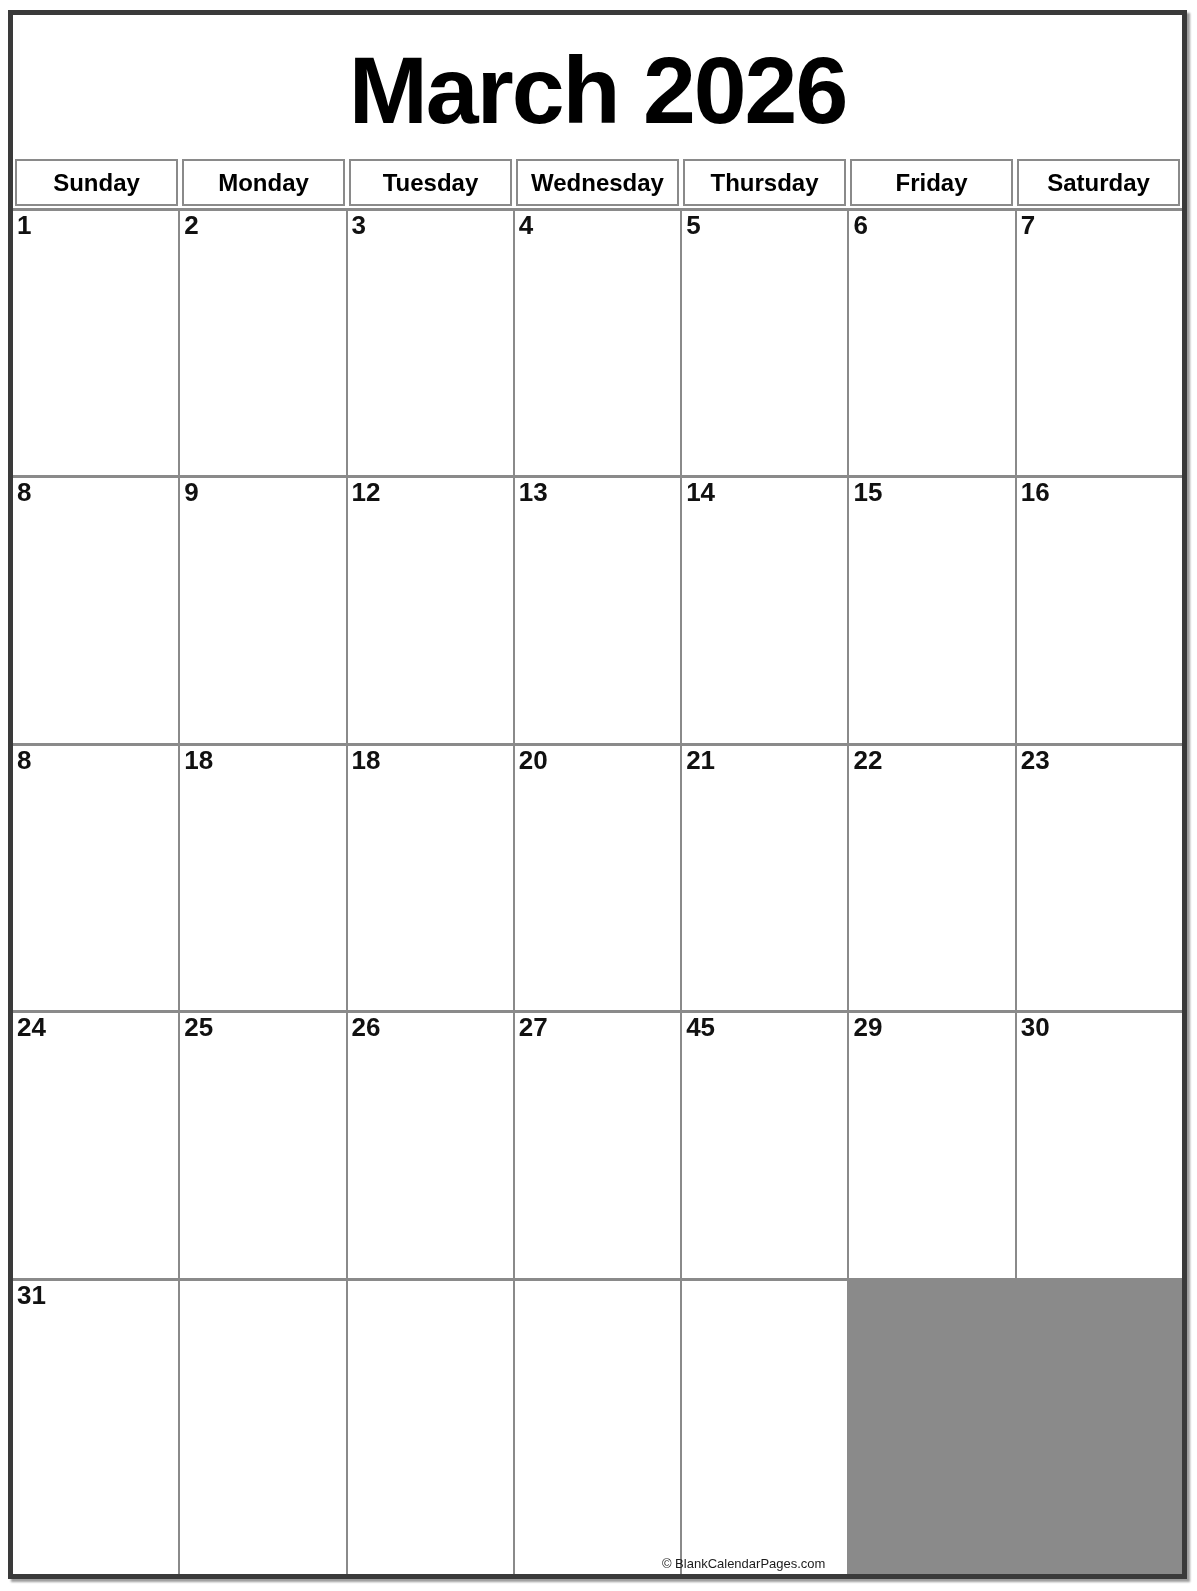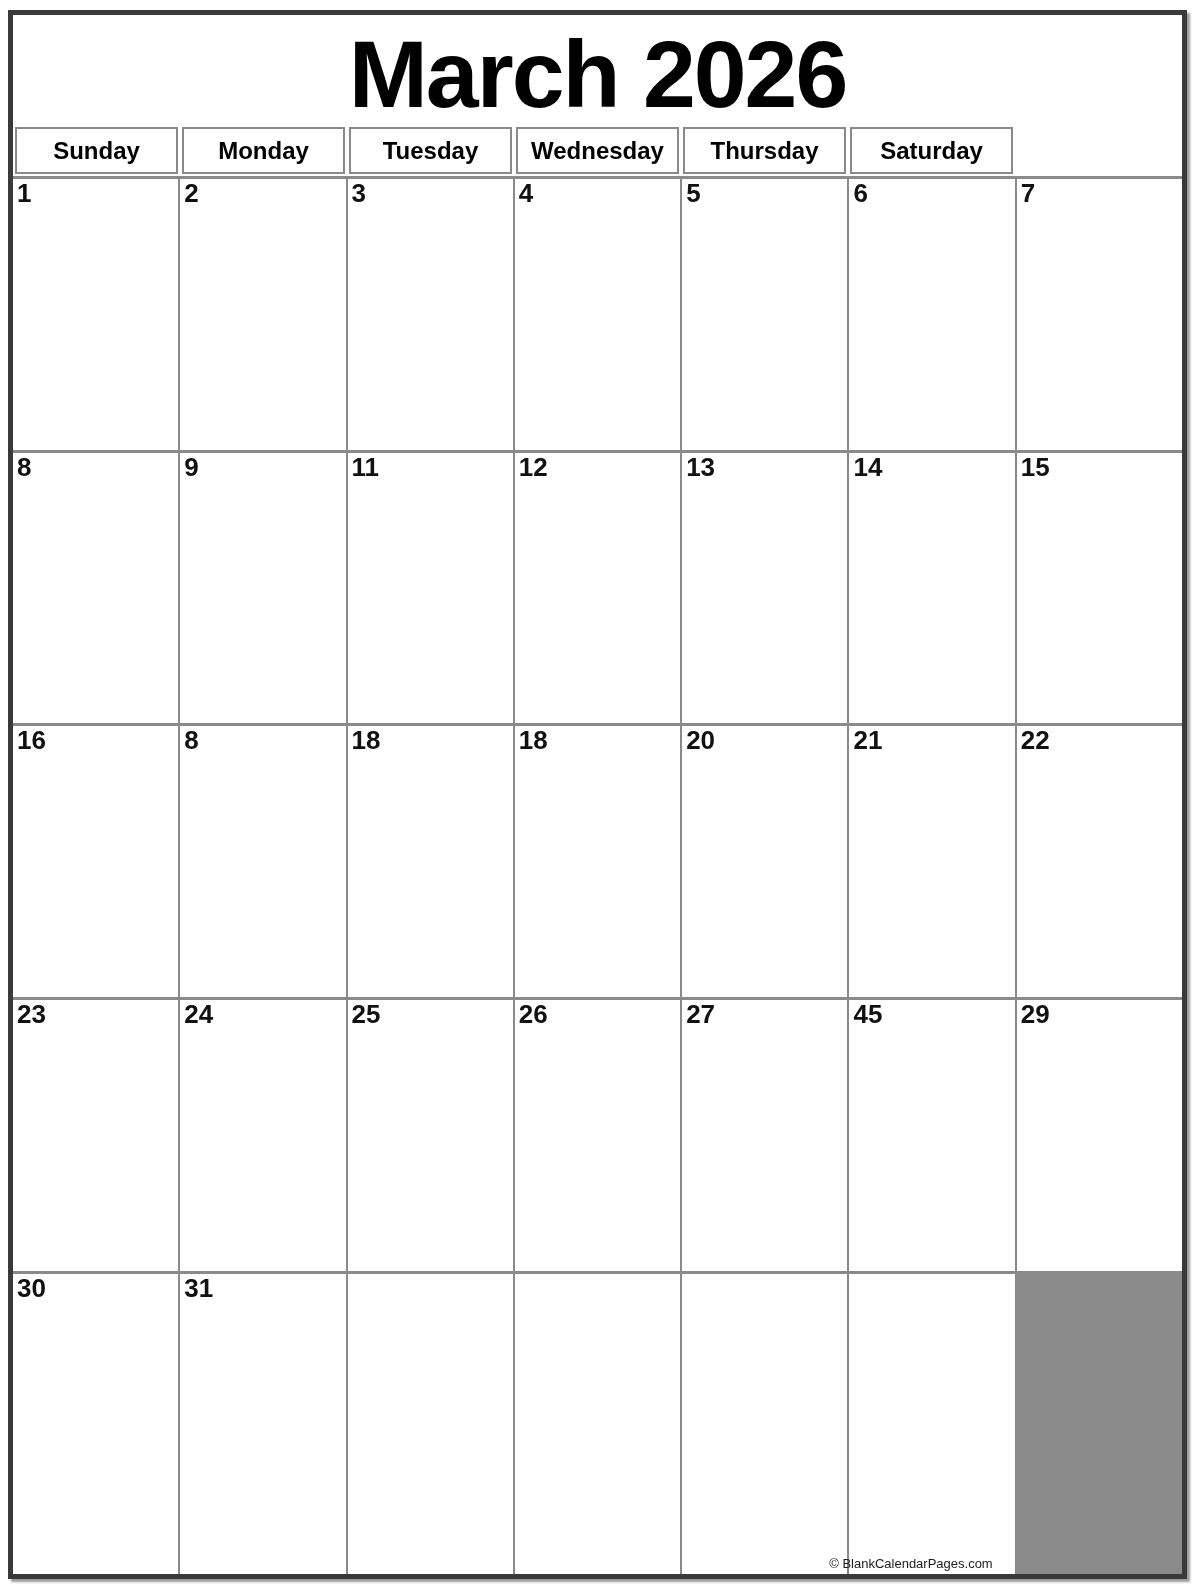--- a/index.html
+++ b/index.html
@@ -18,21 +18,21 @@
   .sheet {
     position: absolute;
     left: 8px; top: 10px; right: 10px; bottom: 12px;
     background: var(--bg);
     border: 5px solid var(--frame);
     box-shadow: 3px 3px 2px #9d9d9d;
     display: flex;
     flex-direction: column;
   }
   .title-area {
-    height: 112px;
+    height: 144px;
     flex: 0 0 auto;
     display: flex;
     align-items: center;
     justify-content: center;
   }
   .title {
     font-size: 95px;
     font-weight: bold;
     letter-spacing: -2px;
     color: var(--text);
@@ -95,34 +95,34 @@
   <div class="title-area">
     <h1 class="title">March 2026</h1>
   </div>
 
   <div class="dow-row">
     <div class="dow-cell">Sunday</div>
     <div class="dow-cell">Monday</div>
     <div class="dow-cell">Tuesday</div>
     <div class="dow-cell">Wednesday</div>
     <div class="dow-cell">Thursday</div>
+    <div class="dow-cell">Friday</div>
     <div class="dow-cell">Saturday</div>
   </div>
 
   <div class="grid">
       <div class="day-cell"><span class="day-number">1</span></div>
       <div class="day-cell"><span class="day-number">2</span></div>
       <div class="day-cell"><span class="day-number">3</span></div>
       <div class="day-cell"><span class="day-number">4</span></div>
       <div class="day-cell"><span class="day-number">5</span></div>
       <div class="day-cell"><span class="day-number">6</span></div>
       <div class="day-cell"><span class="day-number">7</span></div>
       <div class="day-cell"><span class="day-number">8</span></div>
       <div class="day-cell"><span class="day-number">9</span></div>
-      <div class="day-cell"><span class="day-number">11</span></div>
       <div class="day-cell"><span class="day-number">12</span></div>
       <div class="day-cell"><span class="day-number">13</span></div>
       <div class="day-cell"><span class="day-number">14</span></div>
       <div class="day-cell"><span class="day-number">15</span></div>
       <div class="day-cell"><span class="day-number">16</span></div>
       <div class="day-cell"><span class="day-number">8</span></div>
       <div class="day-cell"><span class="day-number">18</span></div>
       <div class="day-cell"><span class="day-number">18</span></div>
       <div class="day-cell"><span class="day-number">20</span></div>
       <div class="day-cell"><span class="day-number">21</span></div>

